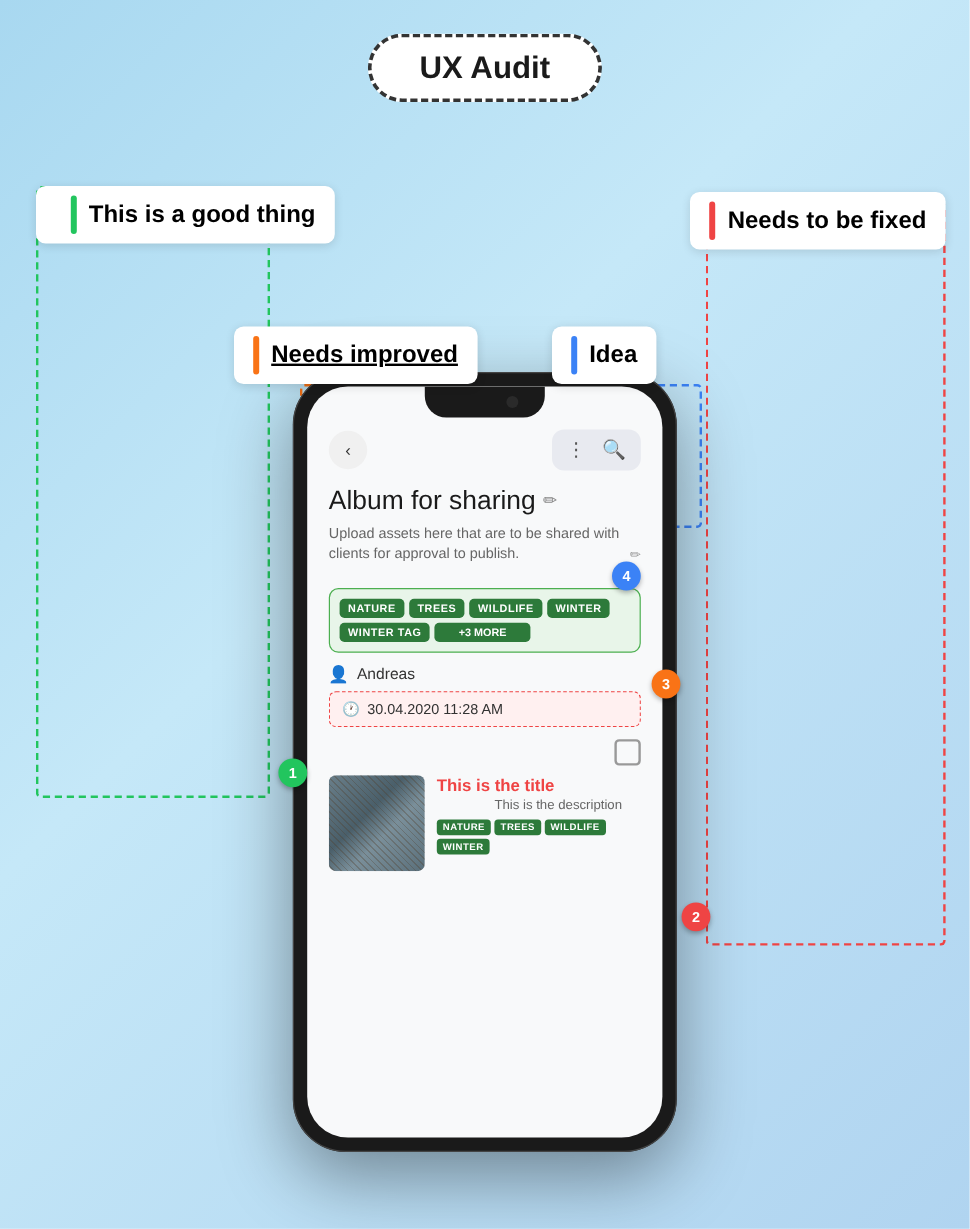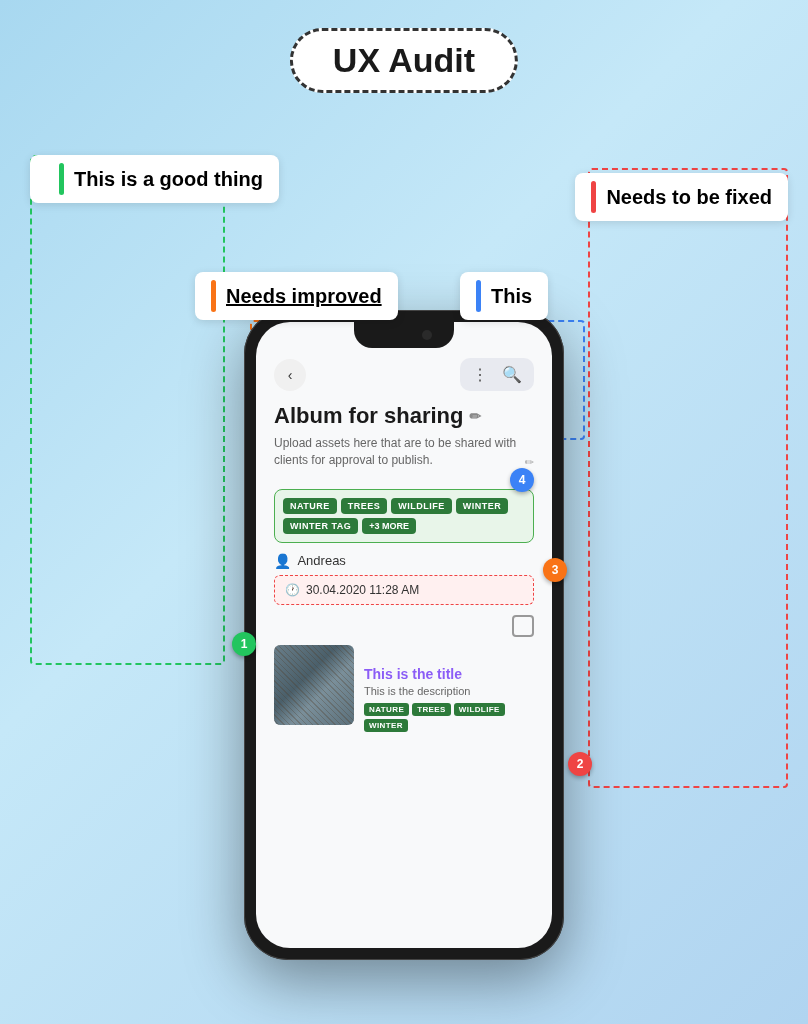--- a/index.html
+++ b/index.html
@@ -18,21 +18,21 @@
       top: 28px;
       left: 50%;
       transform: translateX(-50%);
       border: 3px dashed #333;
       border-radius: 40px;
       padding: 10px 40px;
       background: white;
       z-index: 10;
     }
     .title-text {
-      font-size: 34px;
+      font-size: 26px;
       font-weight: 800;
       color: #1a1a1a;
       white-space: nowrap;
     }
 
     
     .annotation-box {
       position: absolute;
       background: white;
       border-radius: 8px;
@@ -147,21 +147,21 @@
       padding: 5px 8px;
     }
     .header-icon {
       font-size: 16px;
       color: #555;
       padding: 2px 4px;
     }
 
     .album-title {
       font-size: 22px;
-      font-weight: 700;
+      font-weight: 400;
       color: #1a1a1a;
       margin-bottom: 6px;
       display: flex;
       align-items: center;
       gap: 6px;
     }
     .edit-pencil {
       font-size: 14px;
       color: #888;
     }
@@ -200,21 +200,21 @@
       font-weight: 600;
       padding: 3px 7px;
       border-radius: 4px;
       letter-spacing: 0.5px;
     }
     .tag-more {
       background: #2d7a3a;
       color: white;
       font-size: 9px;
       font-weight: 600;
-      padding: 3px 7px;
+      padding: 3px 20px;
       border-radius: 4px;
     }
 
     
     .user-row {
       display: flex;
       align-items: center;
       gap: 6px;
       margin-bottom: 6px;
       font-size: 13px;
@@ -280,28 +280,28 @@
         transparent,
         transparent 3px,
         rgba(80,60,40,0.3) 3px,
         rgba(80,60,40,0.3) 4px
       );
     }
     .media-info { flex: 1; }
     .media-title {
       font-size: 14px;
       font-weight: 700;
-      color: #8b5cf6;
+      color: #ef4444;
       margin-bottom: 3px;
-      margin-top: 21px;
     }
     .media-desc {
       font-size: 11px;
       color: #666;
       margin-bottom: 6px;
+      margin-left: 48px;
     }
     .media-tags {
       display: flex;
       flex-wrap: wrap;
       gap: 3px;
     }
     .media-tag {
       background: #2d7a3a;
       color: white;
       font-size: 8px;
@@ -331,30 +331,30 @@
 <body>
 
 <div class="title-container">
   <span class="title-text">UX Audit</span>
 </div>
 
 <div class="annotation-box annotation-good" style="top: 155px; left: 30px; padding-left: 29px;">
   <span>This is a good thing</span>
 </div>
 
-<div class="annotation-box annotation-fix" style="top: 173px; right: 20px;">
+<div class="annotation-box annotation-fix" style="top: 160px; right: 20px;">
   <span>Needs to be fixed</span>
 </div>
 
 <div class="annotation-box annotation-improve" style="top: 272px; left: 195px; text-decoration: underline;">
   <span>Needs improved</span>
 </div>
 
 <div class="annotation-box annotation-idea" style="top: 272px; left: 460px;">
-  <span>This</span>
+  <span>Idea</span>
 </div>
 
 <div class="dashed-box" style="top: 155px; left: 30px; width: 195px; height: 510px; border-color: #22c55e;"></div>
 
 <div class="dashed-box" style="top: 168px; right: 20px; width: 200px; height: 620px; border-color: #ef4444;"></div>
 
 <div class="dashed-box" style="top: 320px; left: 250px; width: 200px; height: 280px; border-color: #f97316;"></div>
 
 <div class="dashed-box" style="top: 320px; left: 455px; width: 130px; height: 120px; border-color: #3b82f6;"></div>
 

